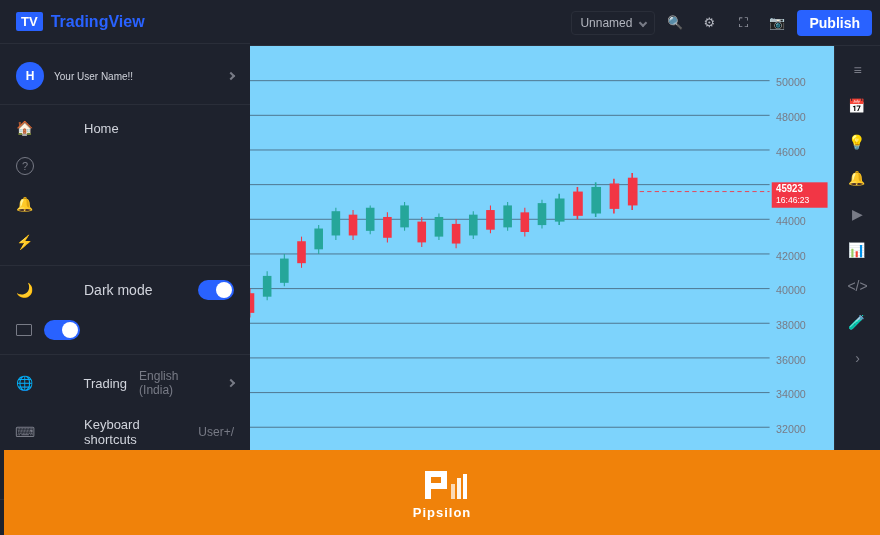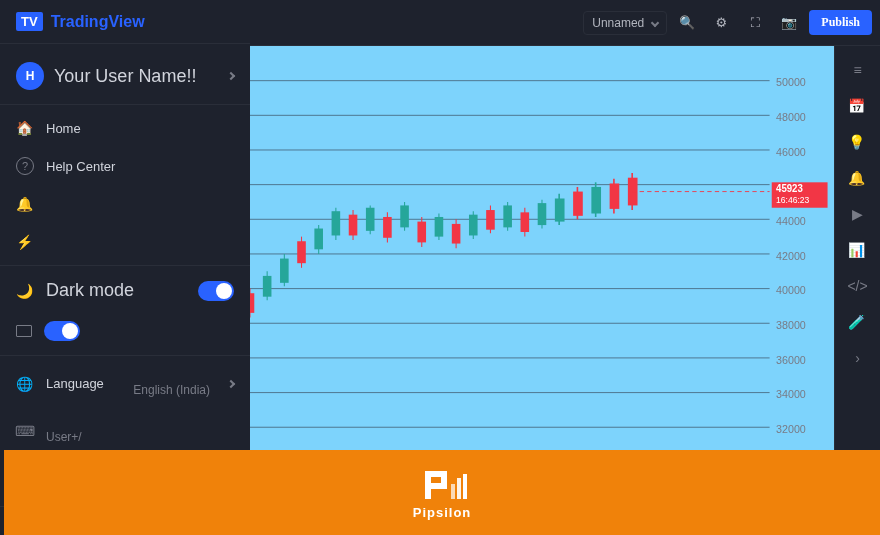--- a/index.html
+++ b/index.html
@@ -80,24 +80,23 @@
       color: #b2b5be;
       font-size: 12px;
       background: #1e222d;
     }
 
     .publish-btn {
       background: #2962ff;
       color: white;
       padding: 5px 12px;
       border-radius: 4px;
-      font-size: 12px;
+      font-size: 14px;
       font-weight: 600;
       cursor: pointer;
-      font-family: Liberation Serif, serif;
     }
 
     
     .left-sidebar {
       position: absolute;
       top: 46px;
       left: 0;
       width: 46px;
       height: calc(100% - 46px);
       background: #1e222d;
@@ -201,21 +200,21 @@
       display: flex;
       align-items: center;
       justify-content: center;
       color: white;
       font-size: 12px;
       font-weight: 700;
     }
 
     .user-name {
       color: #d1d4dc;
-      font-size: 18px;
+      font-size: 10px;
       font-weight: 500;
     }
 
     .menu-item {
       display: flex;
       align-items: center;
       gap: 12px;
       padding: 10px 16px;
       cursor: pointer;
       color: #b2b5be;
@@ -228,26 +227,26 @@
       display: flex;
       align-items: center;
       justify-content: center;
       color: #787b86;
       font-size: 14px;
     }
 
     .menu-item-label {
       flex: 1;
       color: #d1d4dc;
+      margin-left: 38px;
     }
 
     .menu-item-right {
       color: #787b86;
       font-size: 12px;
-      margin-top: 13px;
     }
 
     .menu-toggle-row {
       display: flex;
       align-items: center;
       gap: 12px;
       padding: 10px 16px;
       cursor: pointer;
     }
 
@@ -615,59 +614,59 @@
 
     <div class="menu-divider"></div>
 
     <div class="menu-item">
       <span class="menu-item-icon">🏠</span>
       <span class="menu-item-label">Home</span>
     </div>
 
     <div class="menu-item">
       <span class="menu-item-icon" style="width:18px;height:18px;border-radius:50%;border:1.5px solid #787b86;display:flex;align-items:center;justify-content:center;font-size:11px;">?</span>
-      <span class="menu-item-label">Help Center</span>
     </div>
 
     <div class="menu-item">
       <span class="menu-item-icon">🔔</span>
     </div>
 
     <div class="menu-item">
       <span class="menu-item-icon">⚡</span>
     </div>
 
     <div class="menu-divider"></div>
 
     <div class="menu-toggle-row">
       <span class="menu-item-icon">🌙</span>
-      <span class="menu-item-label" style="flex:1; color:#d1d4dc; font-size:18px;">Dark mode</span>
+      <span class="menu-item-label" style="flex:1; color:#d1d4dc; font-size:14px;">Dark mode</span>
       <div class="toggle-switch">
         <div class="toggle-knob"></div>
       </div>
     </div>
 
     <div class="menu-toggle-row">
       <span class="menu-item-icon" style="border:1.5px solid #787b86; width:16px; height:12px; border-radius:1px; display:inline-block;"></span>
       <div class="toggle-switch">
         <div class="toggle-knob"></div>
       </div>
     </div>
 
     <div class="menu-divider"></div>
 
     <div class="menu-item">
       <span class="menu-item-icon">🌐</span>
-      <span class="menu-item-label">Language</span>
+      <span class="menu-item-label">Trading</span>
       <span class="menu-item-right">English (India)</span>
       <span class="chevron-right" style="margin-left:6px;"></span>
     </div>
 
     <div class="menu-item">
       <span class="menu-item-icon">⌨</span>
+      <span class="menu-item-label">Keyboard shortcuts</span>
       <span class="menu-item-right">User+/</span>
     </div>
 
     <div class="menu-item">
       <span class="menu-item-icon">🖥</span>
       <span class="menu-item-label">Get desktop app</span>
       <span class="menu-item-right" style="font-size:13px;">↗</span>
     </div>
 
     <div class="menu-divider"></div>

